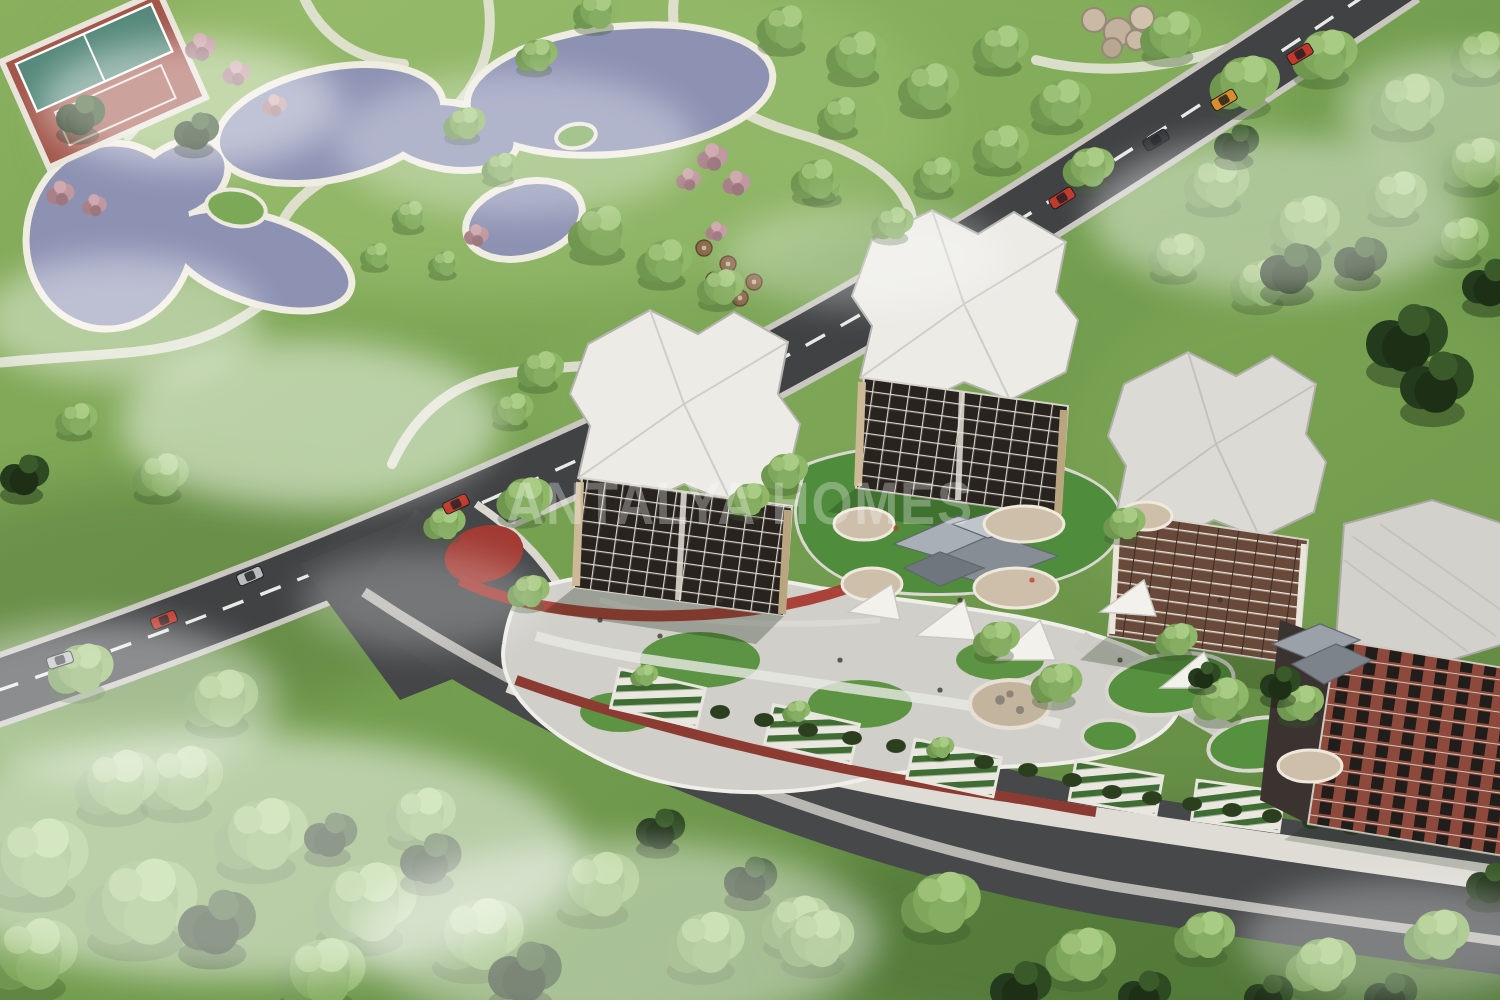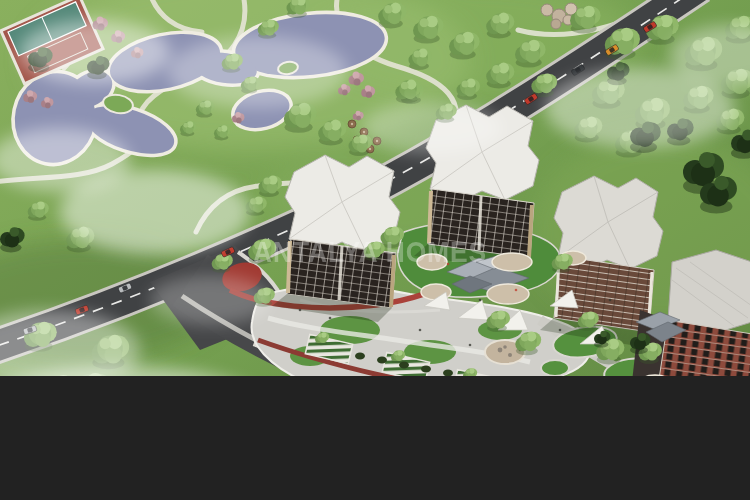--- a/index.html
+++ b/index.html
@@ -1,16 +1,16 @@
 <!DOCTYPE html>
 <html><head>
 <meta charset="utf-8">
 <style>
   html,body { margin:0; padding:0; background:#222; }
-  .stage { width:750px; height:376px; position:relative; overflow:hidden; }
+  .stage { width:750px; height:500px; position:relative; overflow:hidden; }
   svg { display:block; }
   .wm {
     font-family:"Liberation Sans", sans-serif;
     font-weight:700;
     font-size:30px;
     letter-spacing:1px;
     fill:#ffffff;
     opacity:0.30;
   }
 </style>

